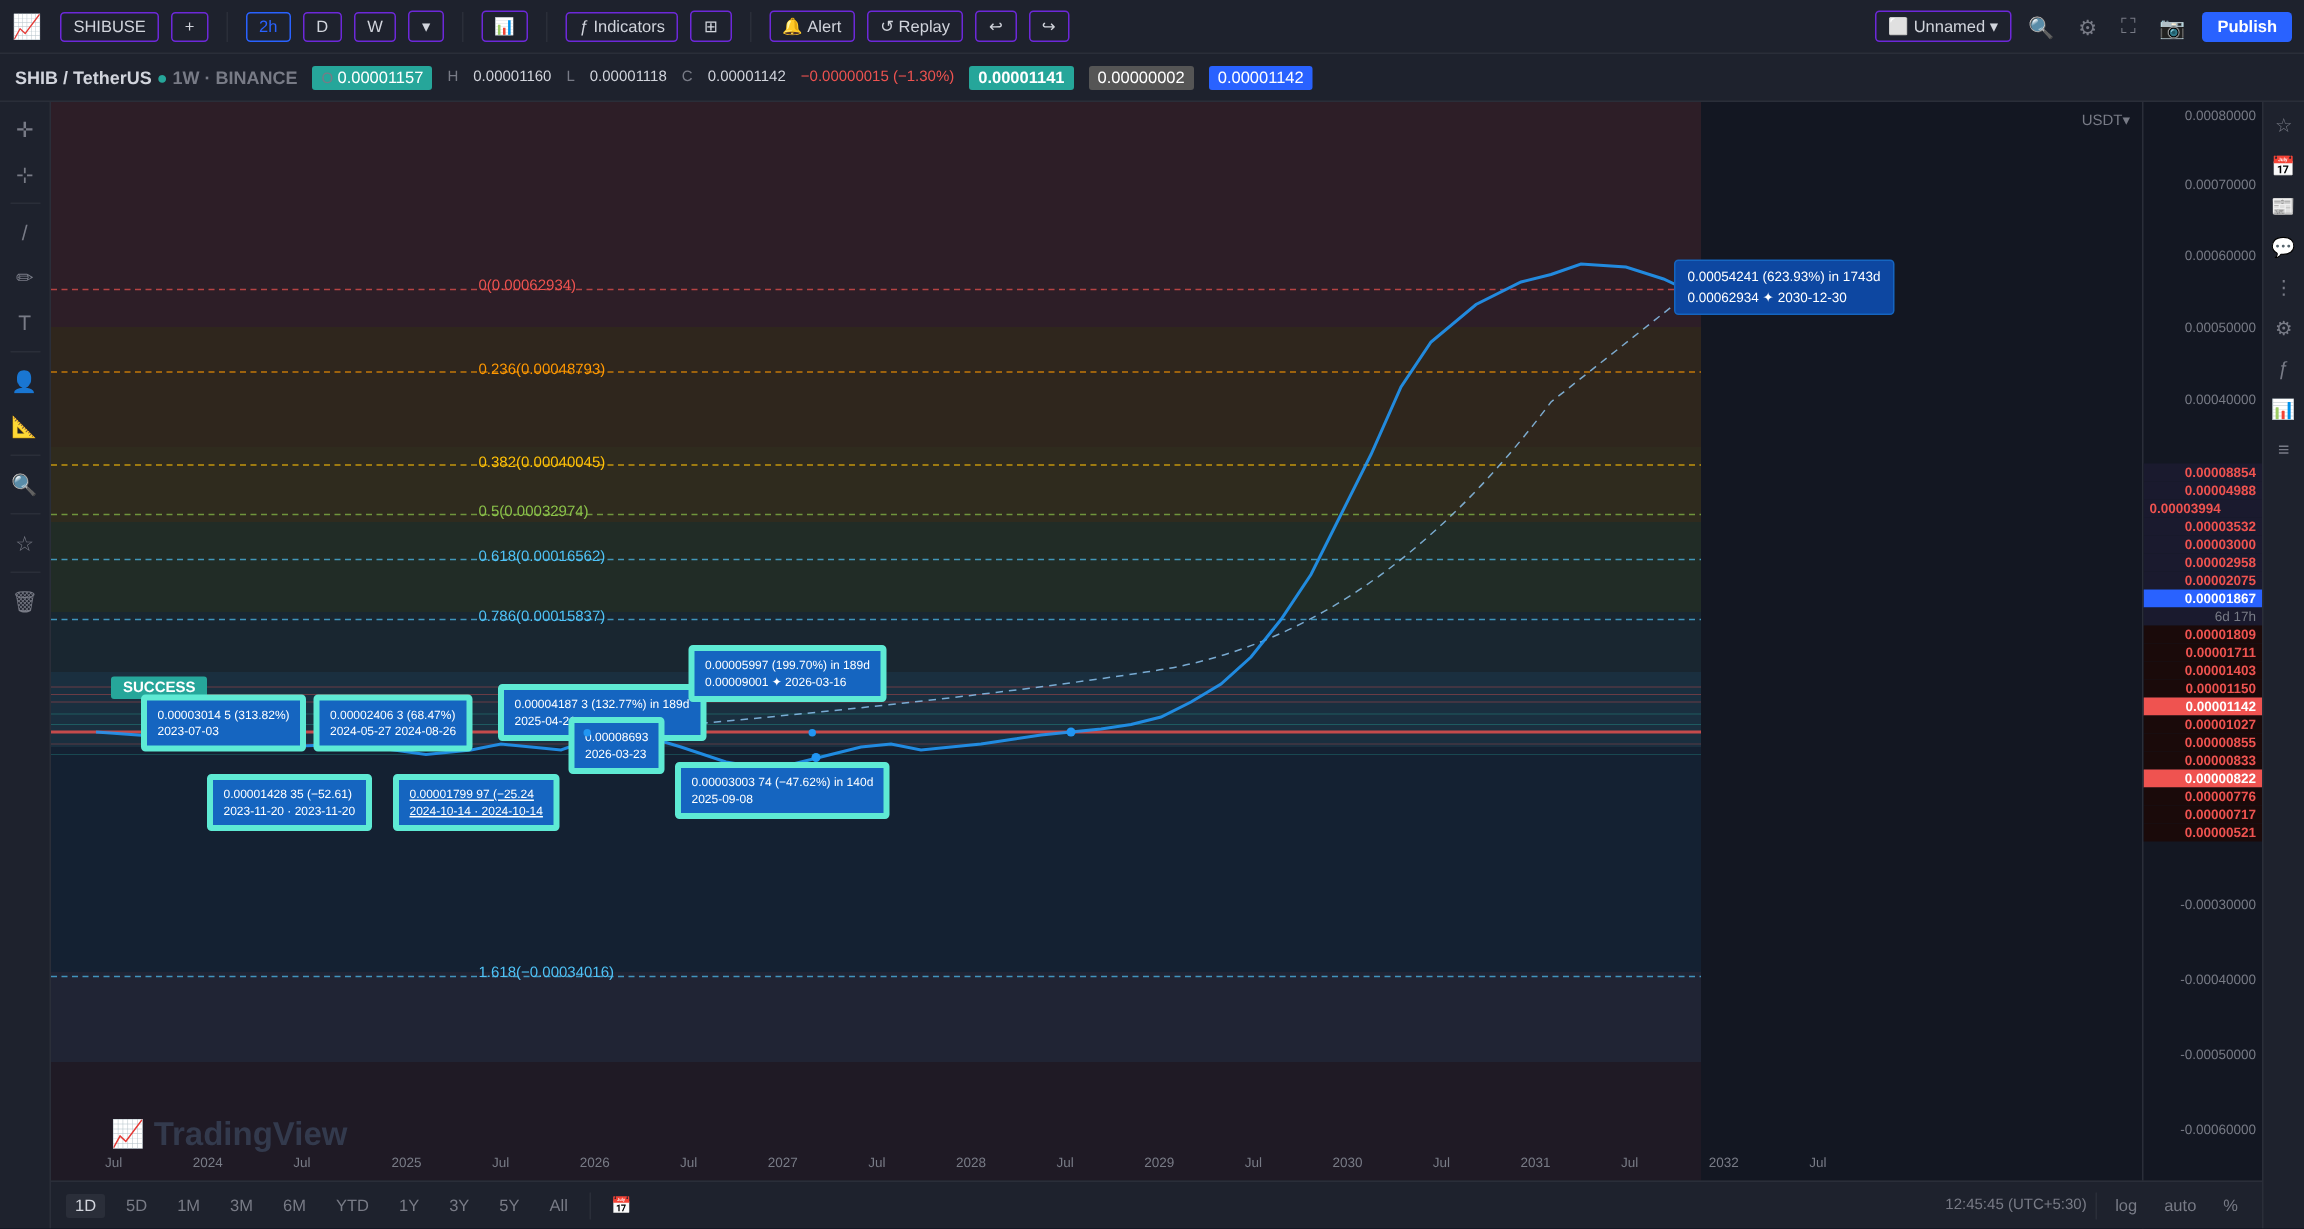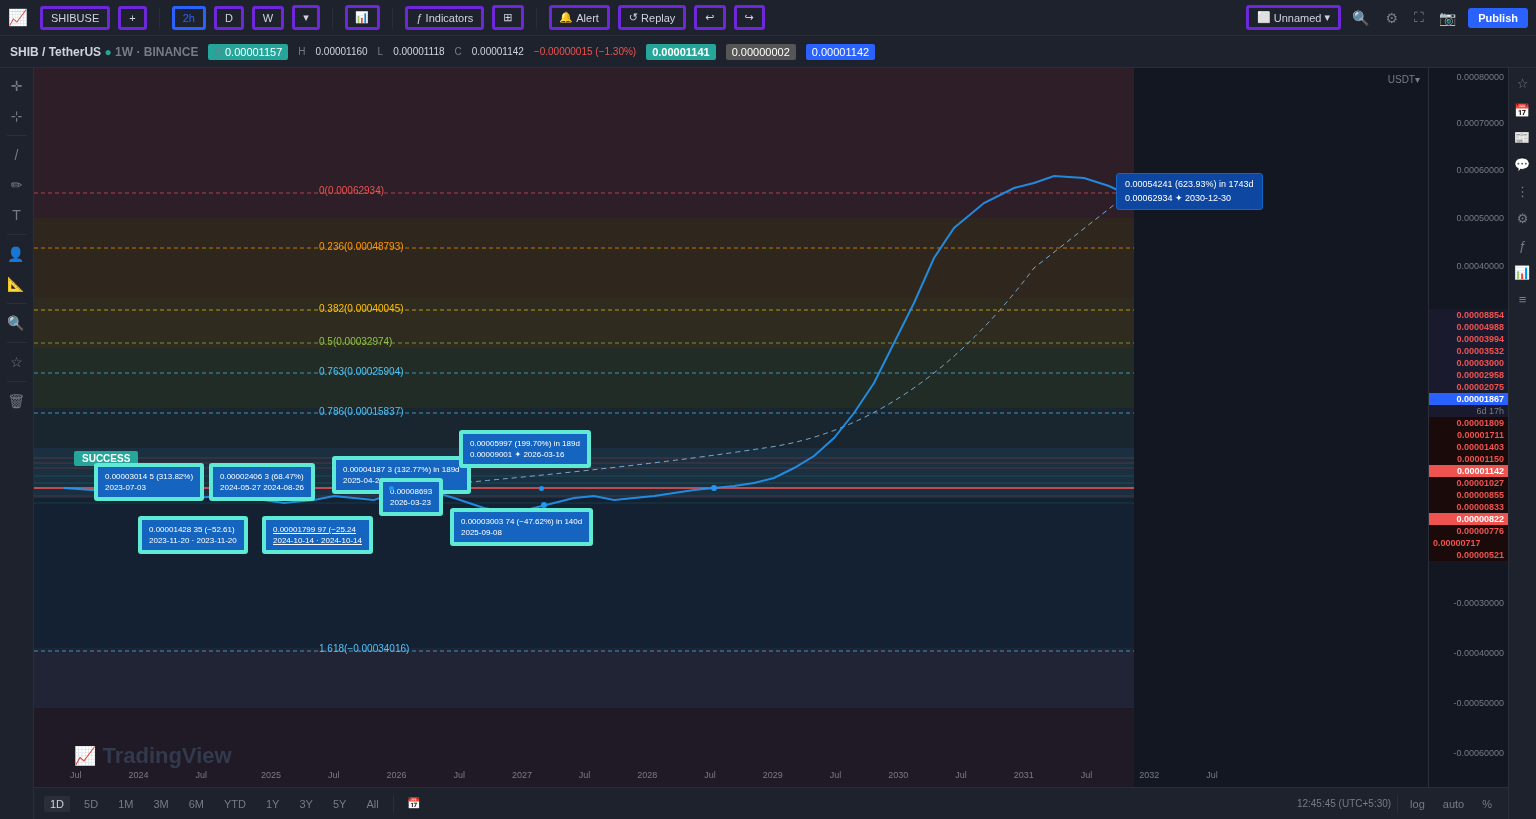--- a/index.html
+++ b/index.html
@@ -1,20 +1,20 @@
 <!DOCTYPE html>
 <html><head>
   <meta charset="utf-8">
   <style>
     * { margin: 0; padding: 0; box-sizing: border-box; }
     body { background: #131722; color: #d1d4dc; font-family: 'Trebuchet MS', Arial, sans-serif; font-size: 11px; width: 1536px; height: 819px; overflow: hidden; position: relative; }
     
     
     #topbar { display: flex; align-items: center; height: 36px; background: #1e222d; border-bottom: 1px solid #2a2e39; padding: 0 8px; gap: 8px; }
-    .topbar-btn { background: none; border: 3px solid #6d28d9; color: #d1d4dc; padding: 3px 8px; border-radius: 3px; cursor: pointer; font-size: 11px; display: flex; align-items: center; gap: 3px; }
+    .topbar-btn { background: none; border: 1px solid #6d28d9; color: #d1d4dc; padding: 3px 8px; border-radius: 3px; cursor: pointer; font-size: 11px; display: flex; align-items: center; gap: 3px; }
     .topbar-btn.active { color: #2962ff; border-color: #2962ff; }
     .topbar-sep { width: 1px; height: 20px; background: #2a2e39; margin: 0 4px; }
     .topbar-right { margin-left: auto; display: flex; align-items: center; gap: 6px; }
     .publish-btn { background: #2962ff; color: white; border: none; padding: 4px 10px; border-radius: 3px; cursor: pointer; font-size: 11px; font-weight: bold; }
     .icon-btn { background: none; border: none; color: #787b86; cursor: pointer; font-size: 14px; padding: 3px 5px; }
 
     
     #symbolbar { display: flex; align-items: center; height: 32px; background: #1e222d; border-bottom: 1px solid #2a2e39; padding: 0 10px; gap: 10px; }
     .sym-pair { font-weight: bold; color: #d1d4dc; font-size: 12px; }
     .sym-dot { color: #26a69a; }
@@ -201,21 +201,21 @@
       <circle cx="510" cy="437" r="3" fill="#2196f3"></circle>
       <circle cx="680" cy="420" r="3" fill="#2196f3"></circle>
     </svg>
 
     <div style="position:absolute;top:6px;right:8px;color:#787b86;font-size:10px;">USDT▾</div>
 
     <div class="fib-label" style="top:117px;left:285px;color:#ef5350;">0(0.00062934)</div>
     <div class="fib-label" style="top:173px;left:285px;color:#ff9800;">0.236(0.00048793)</div>
     <div class="fib-label" style="top:235px;left:285px;color:#ffc107;">0.382(0.00040045)</div>
     <div class="fib-label" style="top:268px;left:285px;color:#8bc34a;">0.5(0.00032974)</div>
-    <div class="fib-label" style="top:298px;left:285px;color:#4fc3f7;">0.763(0.00025904)</div>
+    <div class="fib-label" style="top:298px;left:285px;color:#4fc3f7;">0.618(0.00016562)</div>
     <div class="fib-label" style="top:338px;left:285px;color:#4fc3f7;">0.786(0.00015837)</div>
     <div class="fib-label" style="top:575px;left:285px;color:#4fc3f7;">1.618(−0.00034016)</div>
 
     <div class="top-annotation" style="top:105px;left:1082px;">
       <div>0.00054241 (623.93%) in 1743d</div>
       <div>0.00062934 ✦ 2030-12-30</div>
     </div>
 
     <div class="success-badge" style="top:383px;left:40px;">SUCCESS</div>
 
@@ -289,40 +289,40 @@
 
       <div class="price-label" style="top:4px;">0.00080000</div>
       <div class="price-label" style="top:50px;">0.00070000</div>
       <div class="price-label" style="top:97px;margin-left:20px;">0.00060000</div>
       <div class="price-label" style="top:145px;">0.00050000</div>
       <div class="price-label" style="top:193px;">0.00040000</div>
 
       <div style="position:absolute;top:241px;left:0;right:0;">
         <div style="background:#1a1a2e;text-align:right;padding:1px 4px;font-size:9px;color:#ef5350;font-weight:bold;">0.00008854</div>
         <div style="background:#1a1a2e;text-align:right;padding:1px 4px;font-size:9px;color:#ef5350;font-weight:bold;">0.00004988</div>
-        <div style="background:#1a1a2e;text-align:right;padding:1px 4px;font-size:9px;color:#ef5350;font-weight:bold;">0.00003994</div>
+        <div style="background:#1a1a2e;text-align:left;padding:1px 4px;font-size:9px;color:#ef5350;font-weight:bold;">0.00003994</div>
         <div style="background:#1a1a2e;text-align:right;padding:1px 4px;font-size:9px;color:#ef5350;font-weight:bold;">0.00003532</div>
         <div style="background:#1a1a2e;text-align:right;padding:1px 4px;font-size:9px;color:#ef5350;font-weight:bold;">0.00003000</div>
         <div style="background:#1a1a2e;text-align:right;padding:1px 4px;font-size:9px;color:#ef5350;font-weight:bold;">0.00002958</div>
         <div style="background:#1a1a2e;text-align:right;padding:1px 4px;font-size:9px;color:#ef5350;font-weight:bold;">0.00002075</div>
 
         <div style="background:#2962ff;text-align:right;padding:1px 4px;font-size:9px;color:white;font-weight:bold;">0.00001867</div>
         <div style="background:#1a1a2e;text-align:right;padding:1px 4px;font-size:9px;color:#787b86;">6d 17h</div>
 
         <div style="background:#1a0a0a;text-align:right;padding:1px 4px;font-size:9px;color:#ef5350;font-weight:bold;">0.00001809</div>
         <div style="background:#1a0a0a;text-align:right;padding:1px 4px;font-size:9px;color:#ef5350;font-weight:bold;">0.00001711</div>
         <div style="background:#1a0a0a;text-align:right;padding:1px 4px;font-size:9px;color:#ef5350;font-weight:bold;">0.00001403</div>
         <div style="background:#1a0a0a;text-align:right;padding:1px 4px;font-size:9px;color:#ef5350;font-weight:bold;">0.00001150</div>
         <div style="background:#ef5350;text-align:right;padding:1px 4px;font-size:9px;color:white;font-weight:bold;">0.00001142</div>
         <div style="background:#1a0a0a;text-align:right;padding:1px 4px;font-size:9px;color:#ef5350;font-weight:bold;">0.00001027</div>
         <div style="background:#1a0a0a;text-align:right;padding:1px 4px;font-size:9px;color:#ef5350;font-weight:bold;">0.00000855</div>
         <div style="background:#1a0a0a;text-align:right;padding:1px 4px;font-size:9px;color:#ef5350;font-weight:bold;">0.00000833</div>
         <div style="background:#ef5350;text-align:right;padding:1px 4px;font-size:9px;color:white;font-weight:bold;">0.00000822</div>
         <div style="background:#1a0a0a;text-align:right;padding:1px 4px;font-size:9px;color:#ef5350;font-weight:bold;">0.00000776</div>
-        <div style="background:#1a0a0a;text-align:left;padding:1px 4px;font-size:9px;color:#ef5350;font-weight:bold;">0.00000717</div>
+        <div style="background:#1a0a0a;text-align:right;padding:1px 4px;font-size:9px;color:#ef5350;font-weight:bold;">0.00000717</div>
         <div style="background:#1a0a0a;text-align:right;padding:1px 4px;font-size:9px;color:#ef5350;font-weight:bold;">0.00000521</div>
       </div>
 
       <div class="price-label" style="top:530px;">-0.00030000</div>
       <div class="price-label" style="top:580px;">-0.00040000</div>
       <div class="price-label" style="top:630px;">-0.00050000</div>
       <div class="price-label" style="top:680px;">-0.00060000</div>
     </div>
   </div>
 

